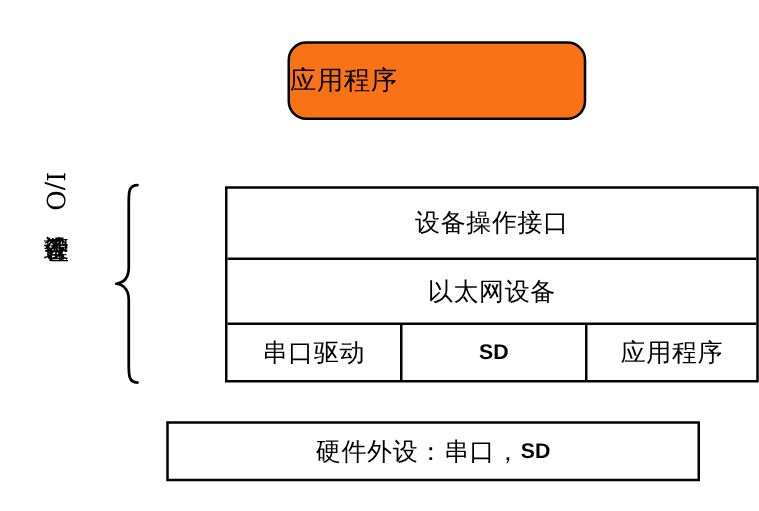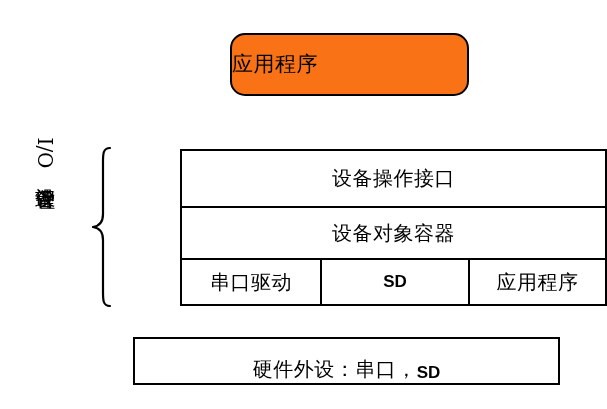--- a/index.html
+++ b/index.html
@@ -144,21 +144,21 @@
   .hw-box {
     position: absolute;
     left: 133px;
     top: 337px;
     width: 427px;
     height: 48px;
     box-sizing: border-box;
     border: 2px solid #000000;
     background: #ffffff;
     display: flex;
-    align-items: flex-end;
+    align-items: center;
     justify-content: center;
     font-size: 20px;
     letter-spacing: 0.5px;
   }
 </style>
 </head>
 <body>
 
 <div class="diagram">
 
@@ -178,21 +178,21 @@
     </svg>
   </div>
 
   <div class="stack">
 
     <div class="stack-row r1">
       <span>设备操作接口</span>
     </div>
 
     <div class="stack-row r2">
-      <span>设备对象容器</span>
+      <span>以太网设备</span>
     </div>
 
     <div class="stack-row r3">
       <div class="cell c1">
         <span>串口驱动</span>
       </div>
       <div class="cell c2">
         <span class="latin">SD</span>
       </div>
       <div class="cell c3">

